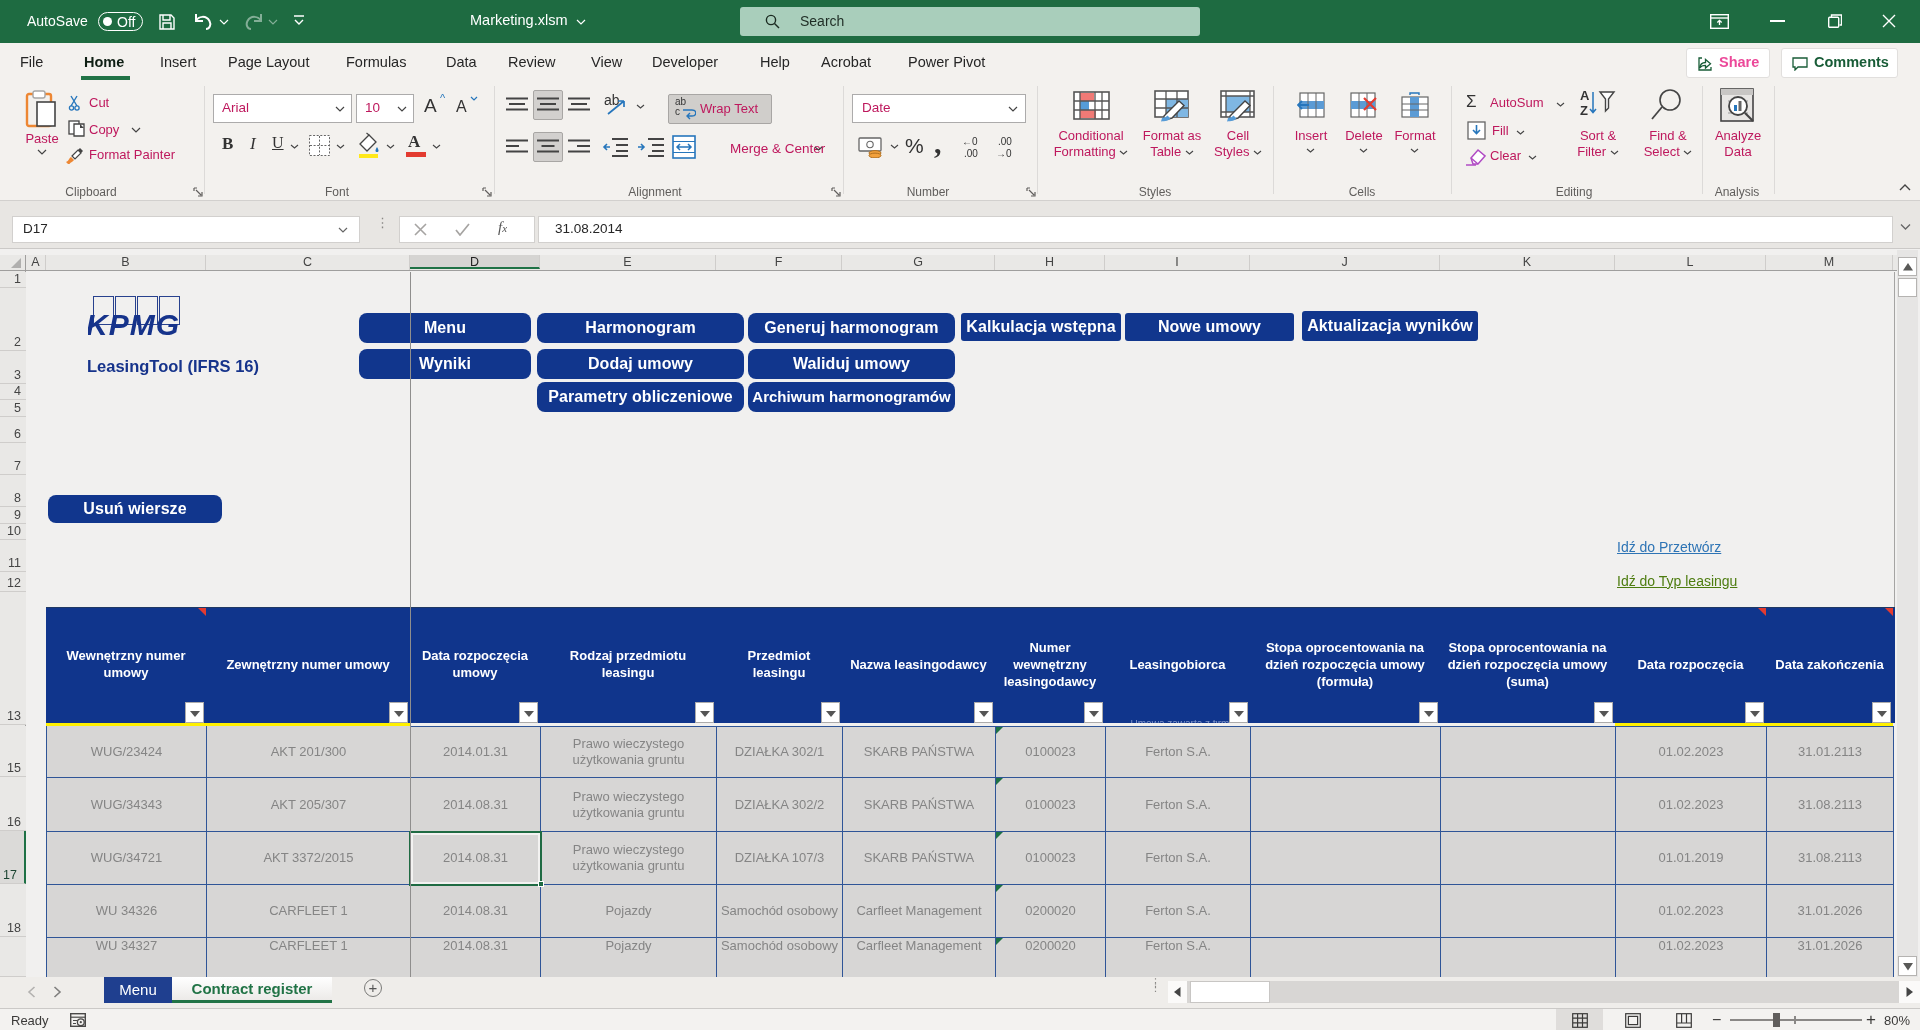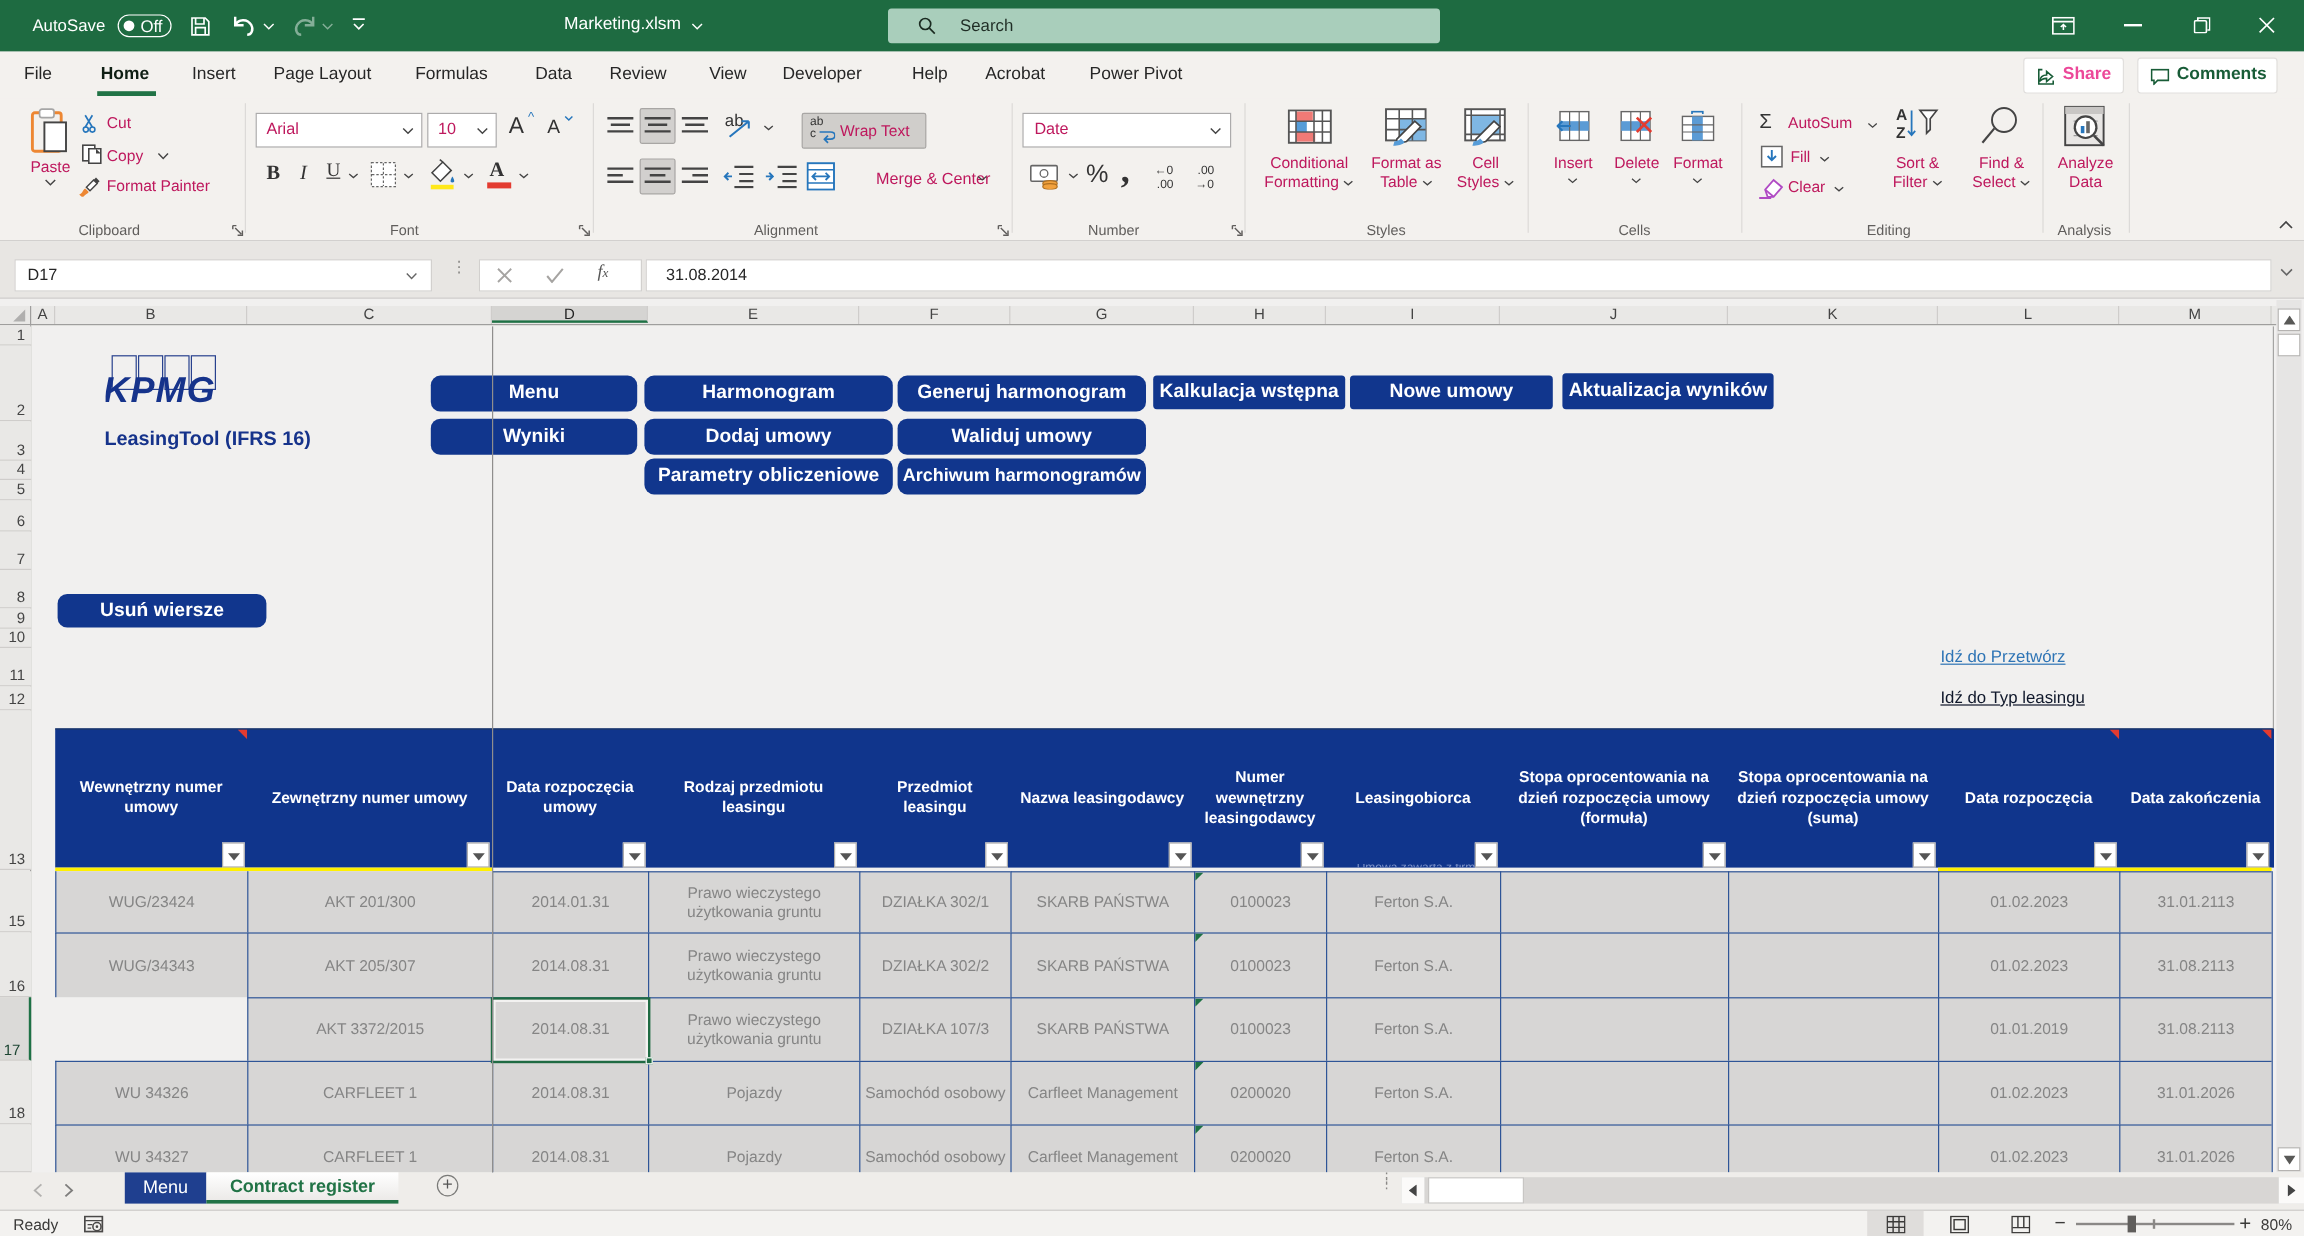--- a/index.html
+++ b/index.html
@@ -32,21 +32,21 @@
 .bluebtn { position:absolute; background:#11368D; border-radius:8px; color:#fff; font-weight:bold; font-size:16px; text-align:center; letter-spacing:.1px; white-space:nowrap; }
 
 .hcell { position:absolute; color:#fff; font-weight:bold; font-size:13px; line-height:17px; text-align:center; display:flex; align-items:center; justify-content:center; }
 .fbtn { position:absolute; width:19px; height:21px; background:#fff; border:1px solid #ACABAB; }
 .fbtn:after { content:""; position:absolute; left:4px; top:8px; border-left:5px solid transparent; border-right:5px solid transparent; border-top:6px solid #555; }
 .dcell { position:absolute; background:#D7D6D5; border-left:1px solid #2F5597; border-top:1px solid #2F5597; color:#858585; font-size:13px; line-height:16px; display:flex; align-items:center; justify-content:center; text-align:center; }
 .cB{left:46px;width:160px;} .cC{left:206px;width:204px;} .cD{left:410px;width:130px;} .cE{left:540px;width:176px;}
 .cF{left:716px;width:126px;} .cG{left:842px;width:153px;} .cH{left:995px;width:110px;} .cI{left:1105px;width:145px;}
 .cJ{left:1250px;width:190px;} .cK{left:1440px;width:175px;} .cL{left:1615px;width:151px;} .cM{left:1766px;width:127px;}
 .r15{top:477px;height:51px;} .r16{top:528px;height:54px;} .r17{top:582px;height:53px;} .r18{top:635px;height:53px;} .r19{top:688px;height:40px;}
-.r19.dcell{align-items:flex-start;padding-top:18px;}
+.r19.dcell{align-items:flex-start;}
 
 #tabstrip { position:absolute; left:0; top:977px; width:1920px; height:31px; background:#EFEDEA; }
 #statusbar { position:absolute; left:0; top:1008px; width:1920px; height:22px; background:#F3F2F0; border-top:1px solid #CBC9C7; font-size:13px; color:#3b3a39; }
 </style>
 </head>
 <body>
 <div id="titlebar">
   <span class="txt abs" style="left:27px;top:13px;">AutoSave</span>
   <span class="abs" style="left:98px;top:12px;width:45px;height:19px;border:1.5px solid #fff;border-radius:10px;"></span>
   <span class="abs" style="left:103px;top:17px;width:9px;height:9px;background:#fff;border-radius:50%;"></span>
@@ -548,21 +548,21 @@
   <div class="bluebtn" style="left:1125px;top:64px;width:169px;height:28px;line-height:28px;border-radius:3px;">Nowe umowy</div>
   <div class="bluebtn" style="left:1302px;top:62px;width:176px;height:30px;line-height:30px;border-radius:3px;">Aktualizacja wyników</div>
   <div class="bluebtn" style="left:359px;top:100px;width:172px;height:30px;line-height:30px;">Wyniki</div>
   <div class="bluebtn" style="left:537px;top:100px;width:207px;height:30px;line-height:30px;">Dodaj umowy</div>
   <div class="bluebtn" style="left:748px;top:100px;width:207px;height:30px;line-height:30px;">Waliduj umowy</div>
   <div class="bluebtn" style="left:537px;top:133px;width:207px;height:30px;line-height:30px;">Parametry obliczeniowe</div>
   <div class="bluebtn" style="left:748px;top:133px;width:207px;height:30px;line-height:30px;font-size:15px;letter-spacing:0;">Archiwum harmonogramów</div>
   <div class="bluebtn" style="left:48px;top:246px;width:174px;height:28px;line-height:28px;">Usuń wiersze</div>
 
   <div class="abs" style="left:1617px;top:290px;font-size:14px;color:#2E74B5;text-decoration:underline;">Idź do Przetwórz</div>
-  <div class="abs" style="left:1617px;top:324px;font-size:14px;color:#0f172a;text-decoration:underline;">Idź do Typ leasingu</div>
+  <div class="abs" style="left:1617px;top:324px;font-size:14px;color:#4d7c0f;text-decoration:underline;">Idź do Typ leasingu</div>
 
   <div class="abs" style="left:46px;top:358px;width:1849px;height:116px;background:#10358C;border-top:1px solid #1F3864;"></div>
   <div class="hcell cB" style="top:365px;height:100px;">Wewnętrzny numer<br>umowy</div>
   <div class="hcell cC" style="top:365px;height:100px;">Zewnętrzny numer umowy</div>
   <div class="hcell cD" style="top:365px;height:100px;">Data rozpoczęcia<br>umowy</div>
   <div class="hcell cE" style="top:365px;height:100px;">Rodzaj przedmiotu<br>leasingu</div>
   <div class="hcell cF" style="top:365px;height:100px;">Przedmiot<br>leasingu</div>
   <div class="hcell cG" style="top:365px;height:100px;">Nazwa leasingodawcy</div>
   <div class="hcell cH" style="top:365px;height:100px;">Numer<br>wewnętrzny<br>leasingodawcy</div>
   <div class="hcell cI" style="top:365px;height:100px;">Leasingobiorca</div>
@@ -612,20 +612,21 @@
     <div class="dcell cD r16">2014.08.31</div>
     <div class="dcell cE r16">Prawo wieczystego<br>użytkowania gruntu</div>
     <div class="dcell cF r16">DZIAŁKA 302/2</div>
     <div class="dcell cG r16">SKARB PAŃSTWA</div>
     <div class="dcell cH r16">0100023</div>
     <div class="dcell cI r16">Ferton S.A.</div>
     <div class="dcell cJ r16"></div>
     <div class="dcell cK r16"></div>
     <div class="dcell cL r16">01.02.2023</div>
     <div class="dcell cM r16">31.08.2113</div>
+  <div class="dcell cB r17">WUG/34721</div>
     <div class="dcell cC r17">AKT 3372/2015</div>
     <div class="dcell cD r17">2014.08.31</div>
     <div class="dcell cE r17">Prawo wieczystego<br>użytkowania gruntu</div>
     <div class="dcell cF r17">DZIAŁKA 107/3</div>
     <div class="dcell cG r17">SKARB PAŃSTWA</div>
     <div class="dcell cH r17">0100023</div>
     <div class="dcell cI r17">Ferton S.A.</div>
     <div class="dcell cJ r17"></div>
     <div class="dcell cK r17"></div>
     <div class="dcell cL r17">01.01.2019</div>

